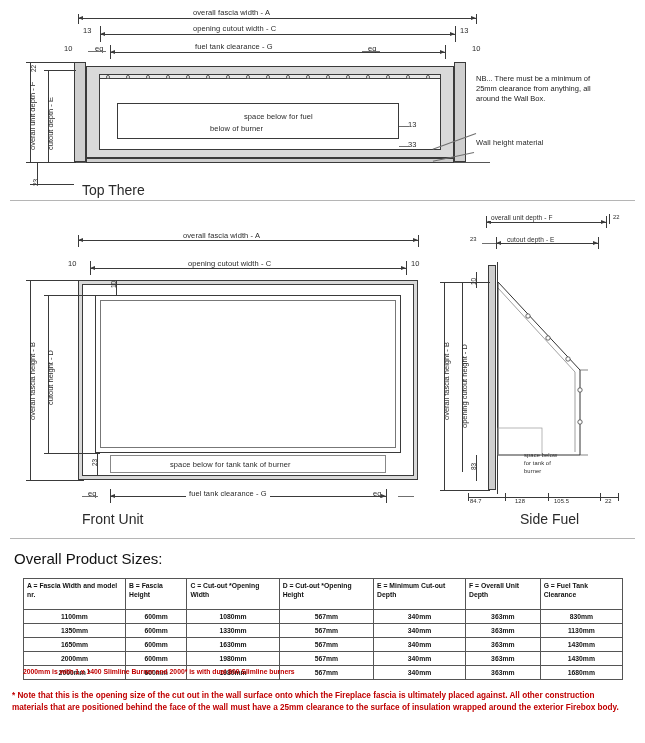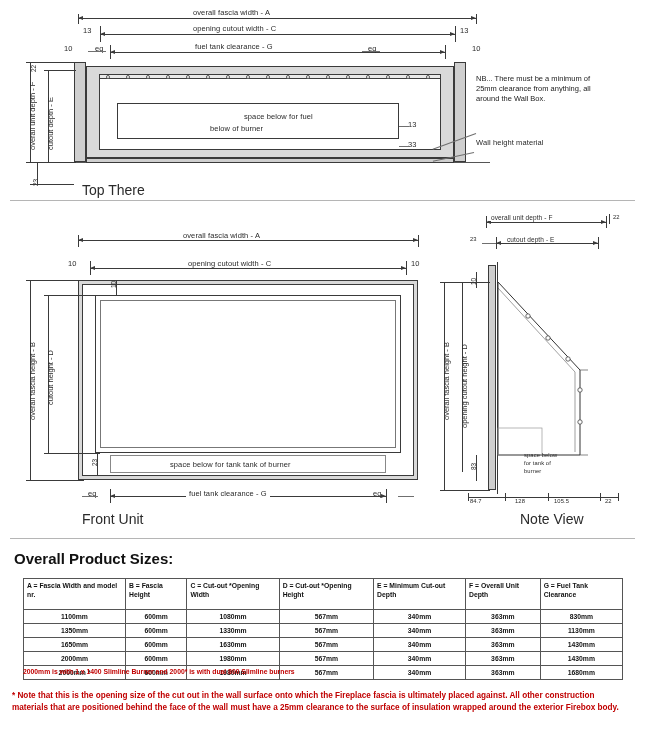--- a/index.html
+++ b/index.html
@@ -92,21 +92,21 @@
     line-height: 10px;
     color: #222;
     width: 130px;
   }
   
   .tbl-title {
     position: absolute;
     left: 14px;
     top: 550px;
     font-size: 15px;
-    font-weight: bold;
+    font-weight: normal;
     color: #111;
   }
   table.sizes {
     position: absolute;
     left: 23px;
     top: 578px;
     width: 600px;
     border-collapse: collapse;
     font-size: 6.8px;
   }
@@ -356,21 +356,21 @@
     <div class="tick" style="left:468px; top:493px; height:8px;"></div>
     <div class="tick" style="left:505px; top:493px; height:8px;"></div>
     <div class="tick" style="left:548px; top:493px; height:8px;"></div>
     <div class="tick" style="left:600px; top:493px; height:8px;"></div>
     <div class="tick" style="left:618px; top:493px; height:8px;"></div>
     <div class="lbl xs" style="left:470px; top:498px;">84.7</div>
     <div class="lbl xs" style="left:515px; top:498px;">128</div>
     <div class="lbl xs" style="left:554px; top:498px;">105.5</div>
     <div class="lbl xs" style="left:605px; top:498px;">22</div>
 
-    <div class="viewtitle" style="left:520px; top:511px;">Note View</div>
+    <div class="viewtitle" style="left:520px; top:511px;">Side Fuel</div>
   </div>
 
   <div class="hr-sep" style="top:200px;"></div>
   <div class="hr-sep" style="top:538px;"></div>
 
   <div class="tbl-title">Overall Product Sizes:</div>
   <table class="sizes">
     <thead>
       <tr>
         <th>A = Fascia Width and model nr.</th>

